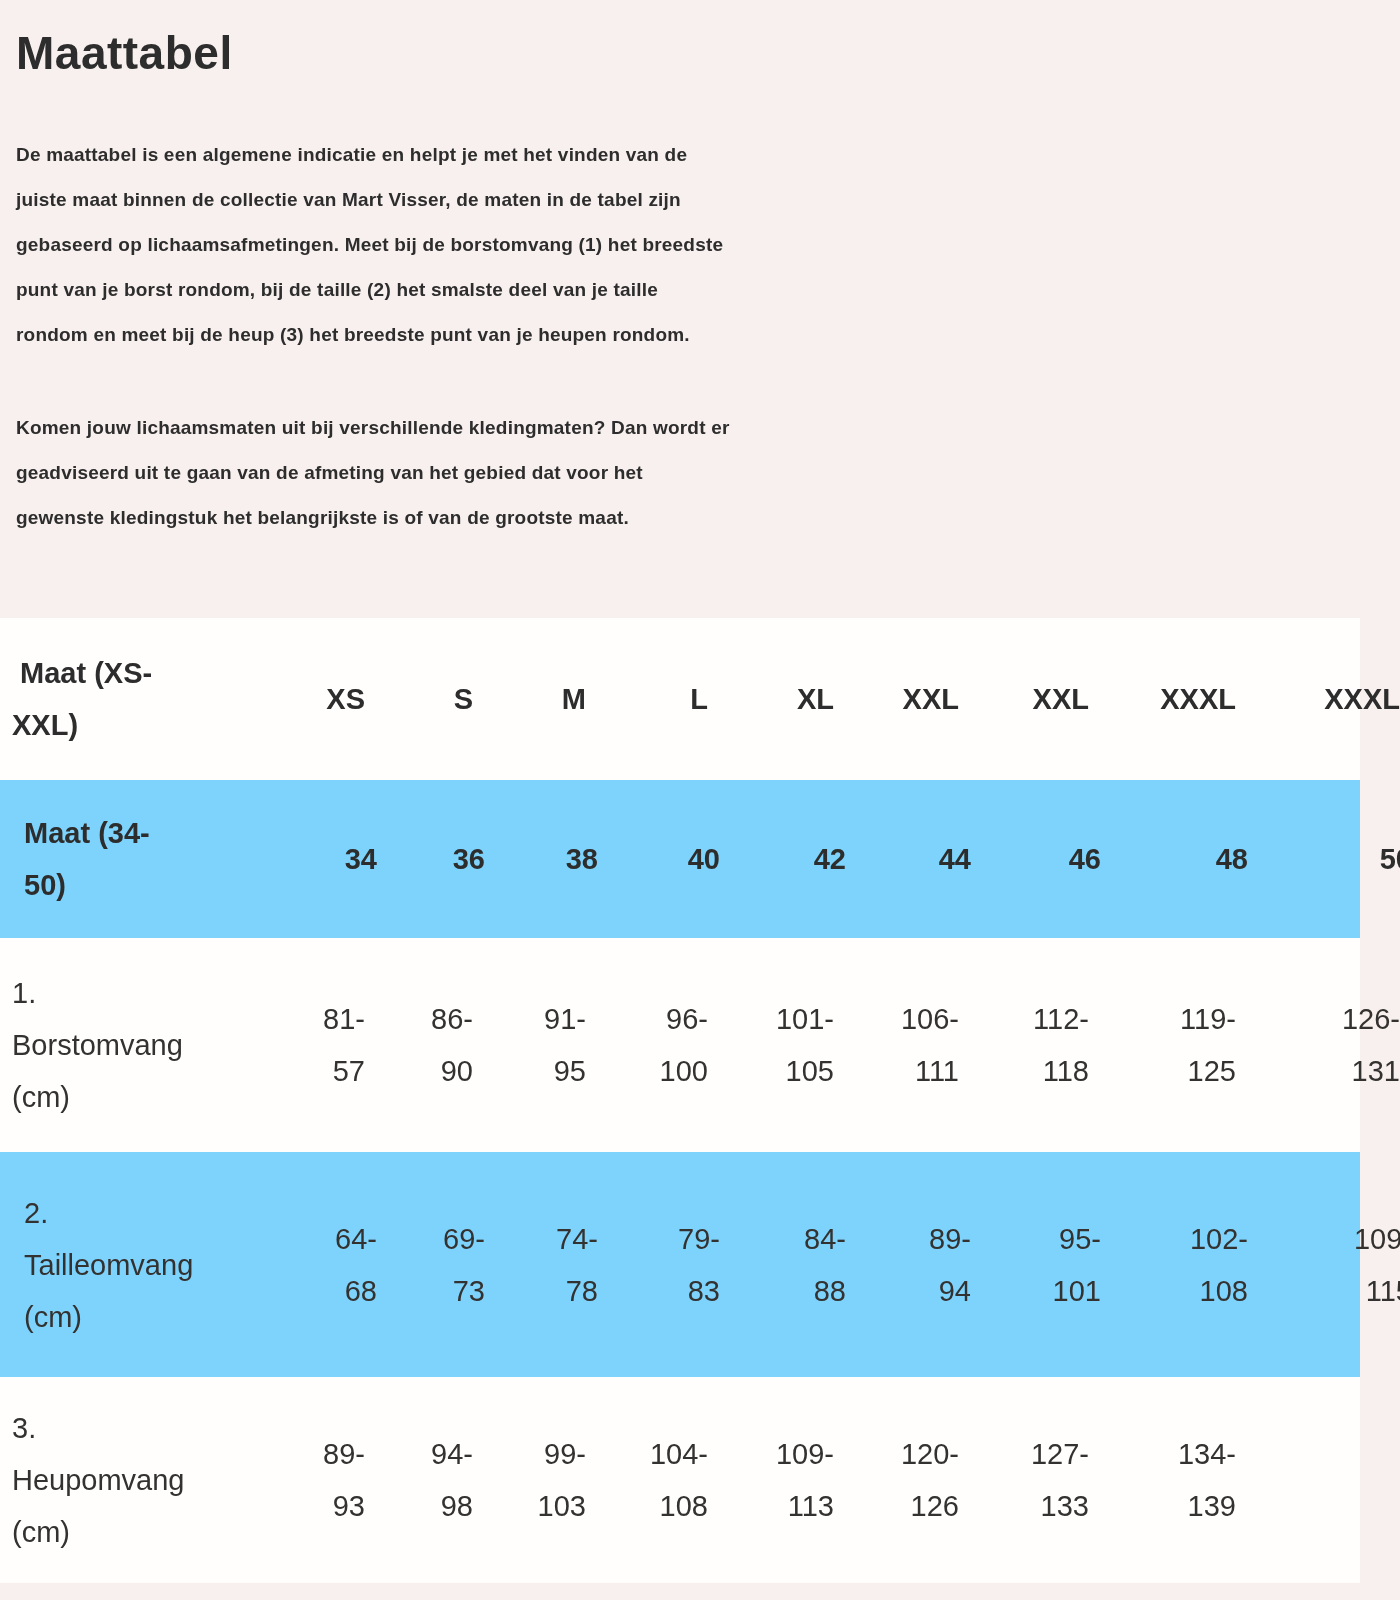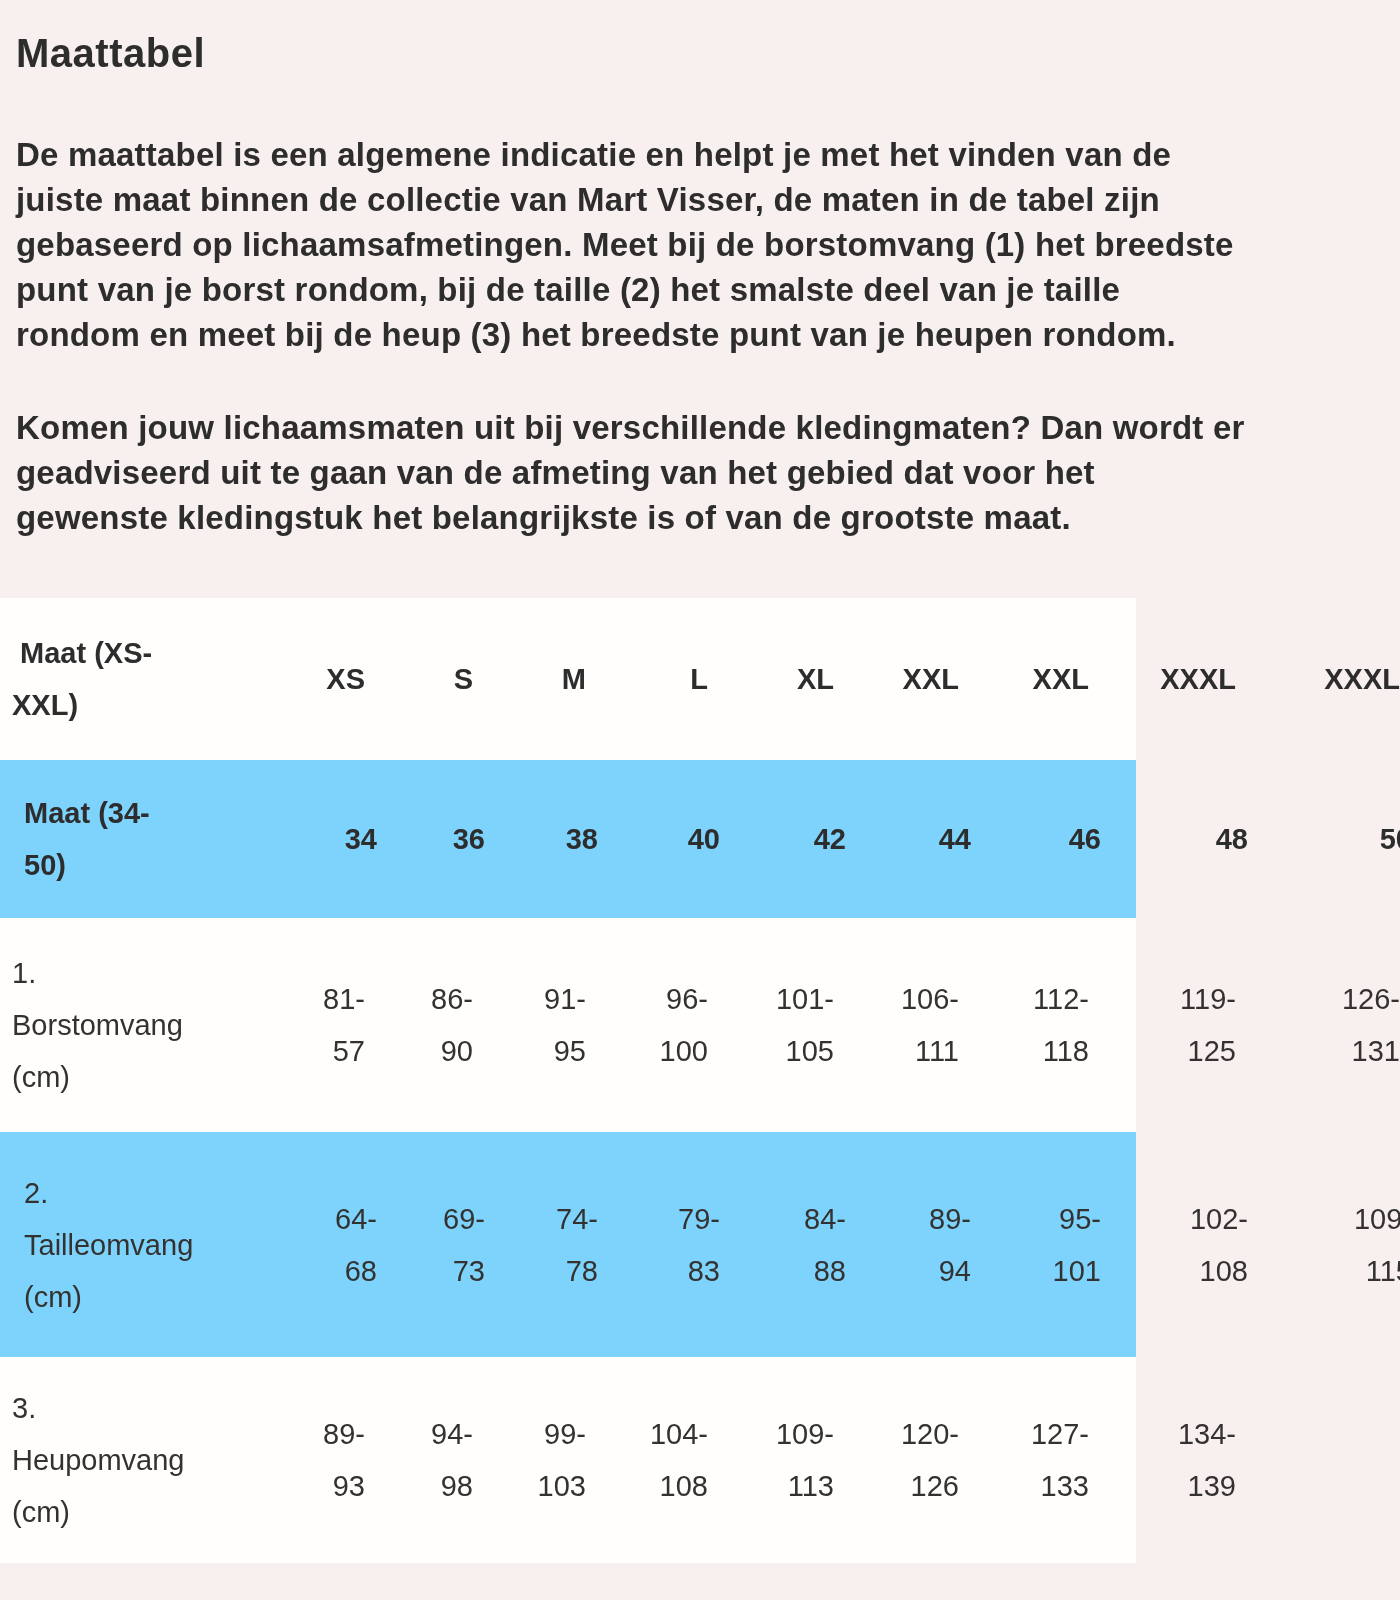--- a/index.html
+++ b/index.html
@@ -12,39 +12,39 @@
     overflow: hidden;
     background: #f8f0ee;
     color: #2d2d2d;
     font-family: "Liberation Sans", "DejaVu Sans", sans-serif;
   }
   .intro {
     padding: 0 16px;
   }
   .page-title {
     margin: 26px 0 0 0;
-    font-size: 40px;
+    font-size: 46px;
     line-height: 54px;
     font-weight: 700;
     letter-spacing: 0.5px;
   }
   .intro p {
     margin: 0;
-    font-size: 33px;
+    font-size: 19px;
     line-height: 45px;
     font-weight: 700;
     white-space: pre-line;
     letter-spacing: 0.2px;
   }
   .intro .p1 { margin-top: 52px; }
   .intro .p2 { margin-top: 48px; }
 
   .size-table {
-    margin-top: 58px;
-    width: 1136px;
+    margin-top: 78px;
+    width: 1360px;
   }
   .trow {
     display: grid;
     grid-template-columns: 250px 115px 108px 113px 122px 126px 125px 130px 147px 164px;
     align-items: center;
     font-size: 29px;
     line-height: 52px;
   }
   .trow.alt-white { background: #fffefd; }
   .trow.alt-pink  { background: #7dd3fc; padding-left: 12px; }

